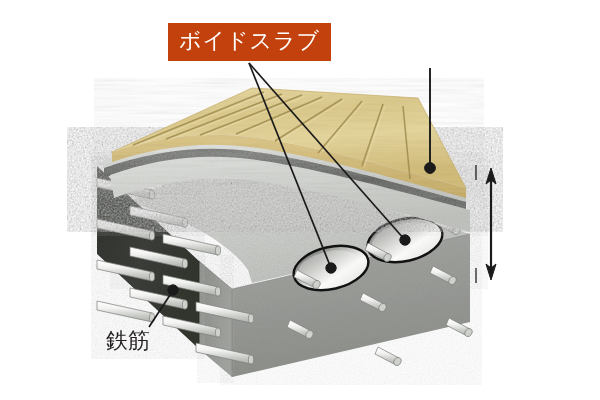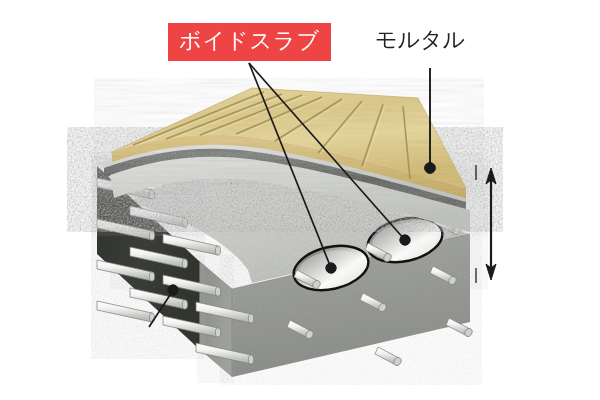--- a/index.html
+++ b/index.html
@@ -8,21 +8,21 @@
     background:#ffffff;
     font-family:"Liberation Serif", serif;
     overflow:hidden;
     position:relative;
   }
   #stage{position:relative;width:600px;height:400px;}
   svg.diagram{position:absolute;top:0;left:0;width:600px;height:400px;}
 
   .label-boxed{
     position:absolute;
-    background:#ef4444;
+    background:#c2410c;
     color:#ffffff;
     font-family:"DejaVu Sans", sans-serif;
     font-size:22px;
     line-height:1;
     padding:7px 11px 9px 11px;
     letter-spacing:1px;
     white-space:nowrap;
   }
   .label-plain{
     position:absolute;
@@ -330,17 +330,17 @@
       <path d="M 491,168 L 486,184 L 491,180 L 496,184 Z"></path>
       <path d="M 491,280 L 486,264 L 491,268 L 496,264 Z"></path>
       <path d="M 476,165 L 476,180" stroke-width="1.4" fill="none" opacity="0.9"></path>
       <path d="M 476,268 L 476,283" stroke-width="1.4" fill="none" opacity="0.9"></path>
     </g>
 
   </svg>
 
   <div class="label-boxed" style="left:168px; top:23px;">ボイドスラブ</div>
 
-  <div class="label-plain" style="left:375px; top:29px;">モルタル</div>
-
+
+  <div class="label-plain" style="left:106px; top:330px;">鉄筋</div>
 
 
 </div>
 
 </body></html>

